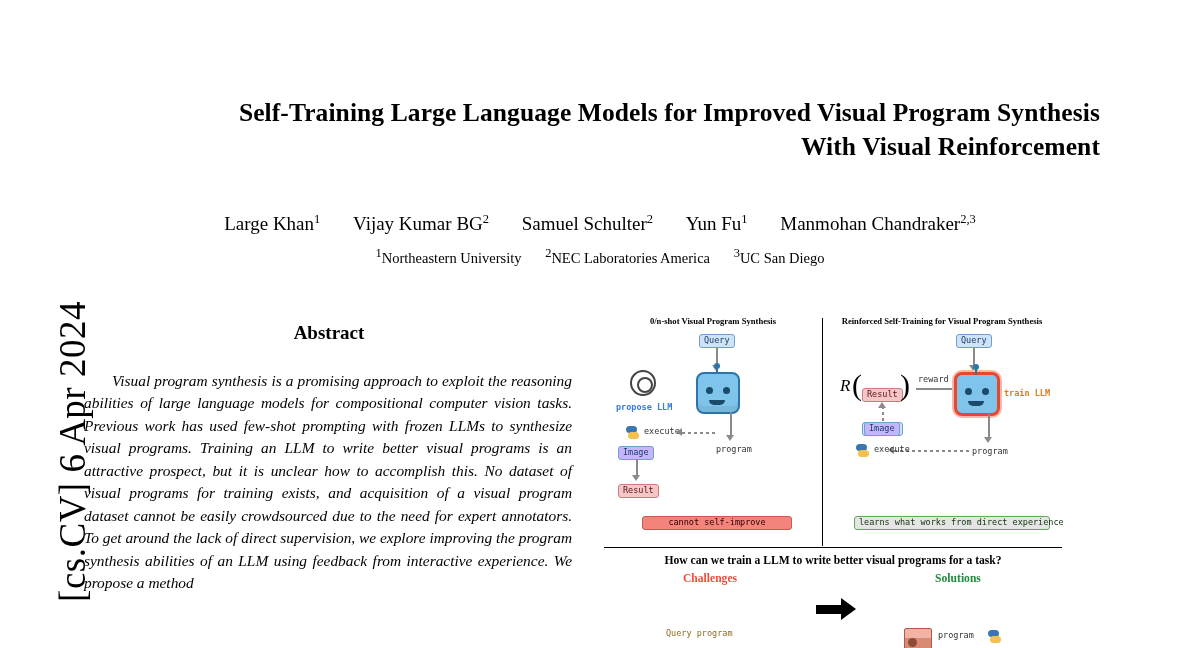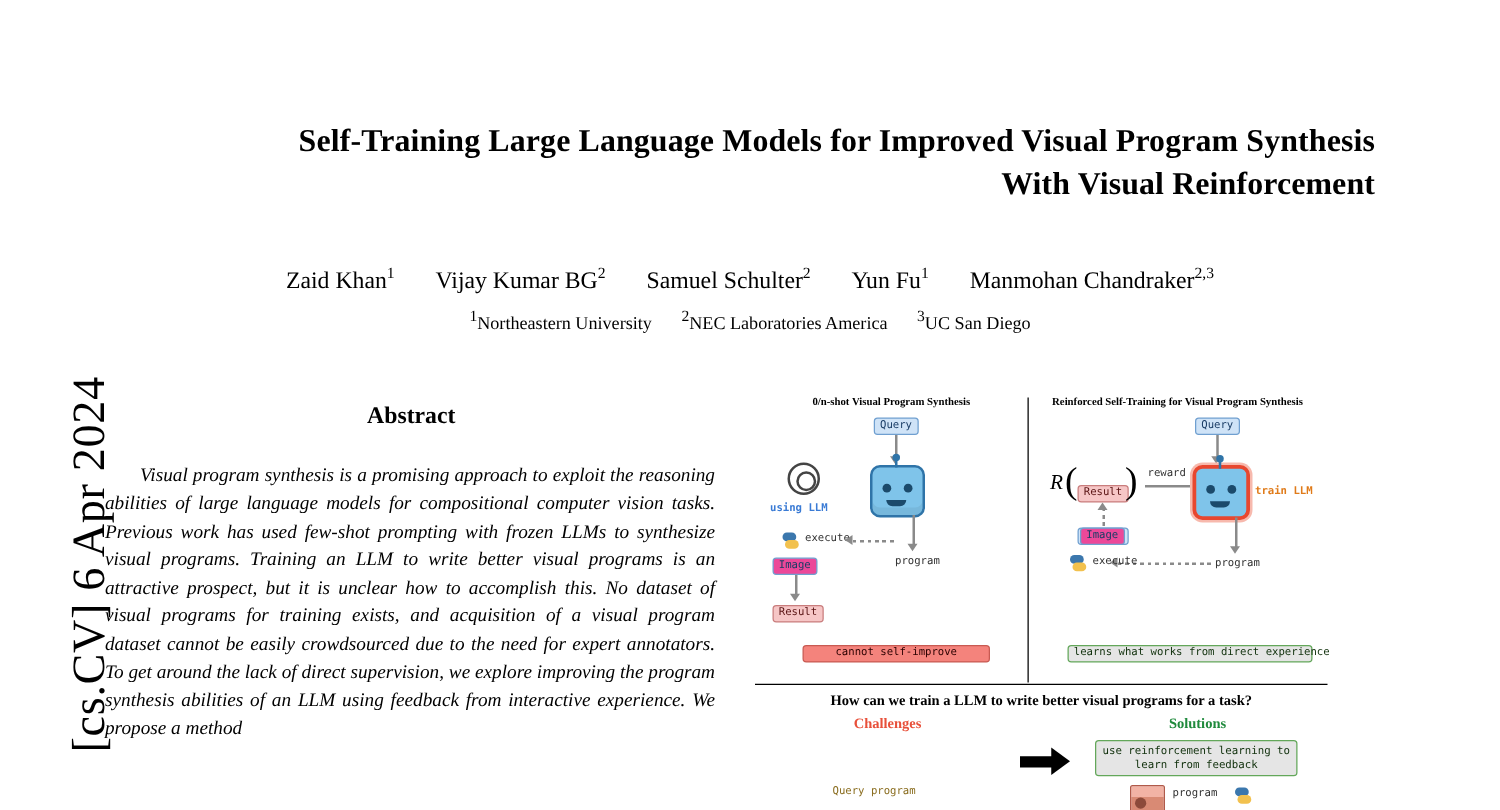--- a/index.html
+++ b/index.html
@@ -140,21 +140,21 @@
     position: absolute;
     font-family: "DejaVu Sans Mono", monospace;
     font-size: 8.5px;
     white-space: nowrap;
     color: #333;
   }
   .orange { color: #e07b1a; font-weight: bold; }
   .bluetxt { color: #3a7bd5; font-weight: bold; }
 
   .box-query { background: #cfe3f7; border-color: #6f9fd0; color: #1a3d66; }
-  .box-image { background: #ec4899; border-color: #6f9fd0; color: #1a3d66; }
+  .box-image { background: #c4b5fd; border-color: #6f9fd0; color: #1a3d66; }
   .box-result { background: #f6c6c6; border-color: #c97d7d; color: #5a1414; }
   .box-red { background: #f4837c; border-color: #c85a52; color: #2b0000; }
   .box-green { background: #e5e5e5; border-color: #63a75a; color: #10300c; }
   .box-answer { background: #cfe3f7; border-color: #6f9fd0; color: #1a3d66; margin-top: 48px; }
 
   
   .robot {
     position: absolute;
     width: 40px; height: 38px;
     border-radius: 8px;
@@ -337,21 +337,21 @@
 <body>
 
 <div class="arxiv-stamp">[cs.CV]  6 Apr 2024</div>
 
 <div class="title">
   <span>Self-Training Large Language Models for Improved Visual Program Synthesis</span><br>
   <span>With Visual Reinforcement</span>
 </div>
 
 <div class="authors">
-  <span class="auth"><span>Zaid Khan</span><sup>1</sup></span>
+  <span class="auth"><span>Large Khan</span><sup>1</sup></span>
   <span class="auth"><span>Vijay Kumar BG</span><sup>2</sup></span>
   <span class="auth"><span>Samuel Schulter</span><sup>2</sup></span>
   <span class="auth"><span>Yun Fu</span><sup>1</sup></span>
   <span class="auth"><span>Manmohan Chandraker</span><sup>2,3</sup></span>
 </div>
 
 <div class="affils">
   <span class="aff"><sup>1</sup><span>Northeastern University</span></span>
   <span class="aff"><sup>2</sup><span>NEC Laboratories America</span></span>
   <span class="aff"><sup>3</sup><span>UC San Diego</span></span>
@@ -368,21 +368,21 @@
   </div>
 
   <div class="divider-v"></div>
   <div class="divider-h"></div>
 
   <div class="lbl box-query" style="left:95px; top:18px;">Query</div>
   <div class="ln-v" style="left:112px; top:32px; height:18px;"></div>
   <div class="tri-down" style="left:108px; top:49px;"></div>
 
   <div class="gpt-glyph" style="left:26px; top:54px;"></div>
-  <div class="lbl-plain bluetxt" style="left:12px; top:86px;">using LLM</div>
+  <div class="lbl-plain bluetxt" style="left:12px; top:86px;">propose LLM</div>
 
   <div class="robot" style="left:92px; top:56px;">
     <span class="ant"></span>
     <span class="eye l"></span>
     <span class="eye r"></span>
     <span class="mouth"></span>
   </div>
 
   <div class="ln-v" style="left:126px; top:96px; height:24px;"></div>
   <div class="tri-down" style="left:122px; top:119px;"></div>
@@ -448,24 +448,20 @@
   <div class="col-head chal-head">Challenges</div>
   <div class="col-head sol-head">Solutions</div>
 
   <div class="lbl-plain" style="left:62px; top:312px; color:#8a6d1f;">Query program</div>
 
   <div class="big-arrow">
     <span class="shaft"></span>
       <span class="head"></span>
   </div>
 
-  <div class="note-box box-green" style="left:272px; top:276px; width:152px; border:1px solid #63a75a;">
-    <span style="white-space:pre-line;">use reinforcement learning to
-learn from feedback</span>
-  </div>
 
   <div class="thumb" style="left:300px; top:312px;"></div>
   <div class="lbl-plain" style="left:334px; top:314px;">program</div>
   <div class="py-glyph" style="left:384px; top:314px;">
       <i></i>
       <b></b>
     </div>
 
 </div>
 

